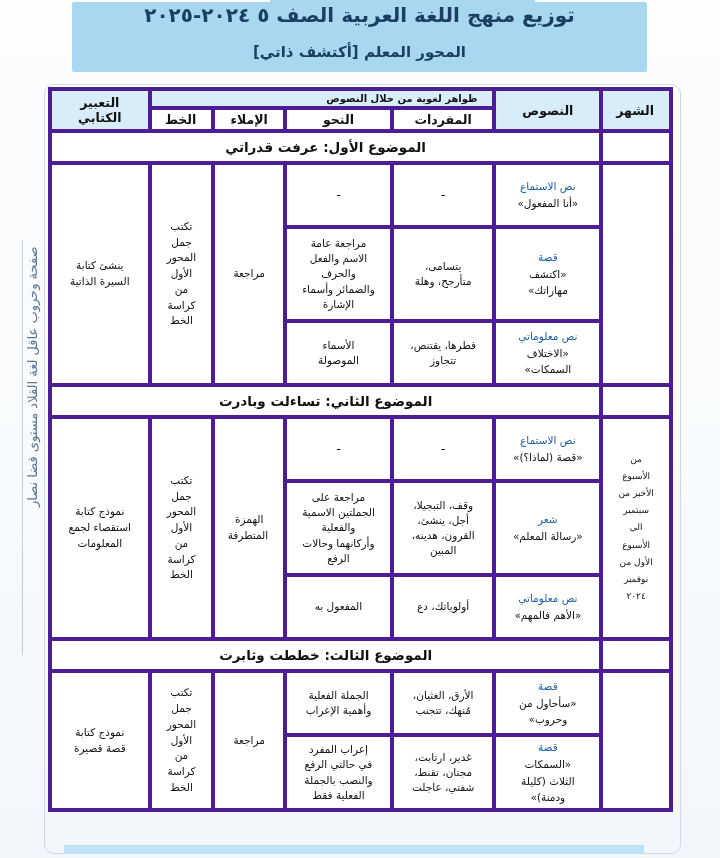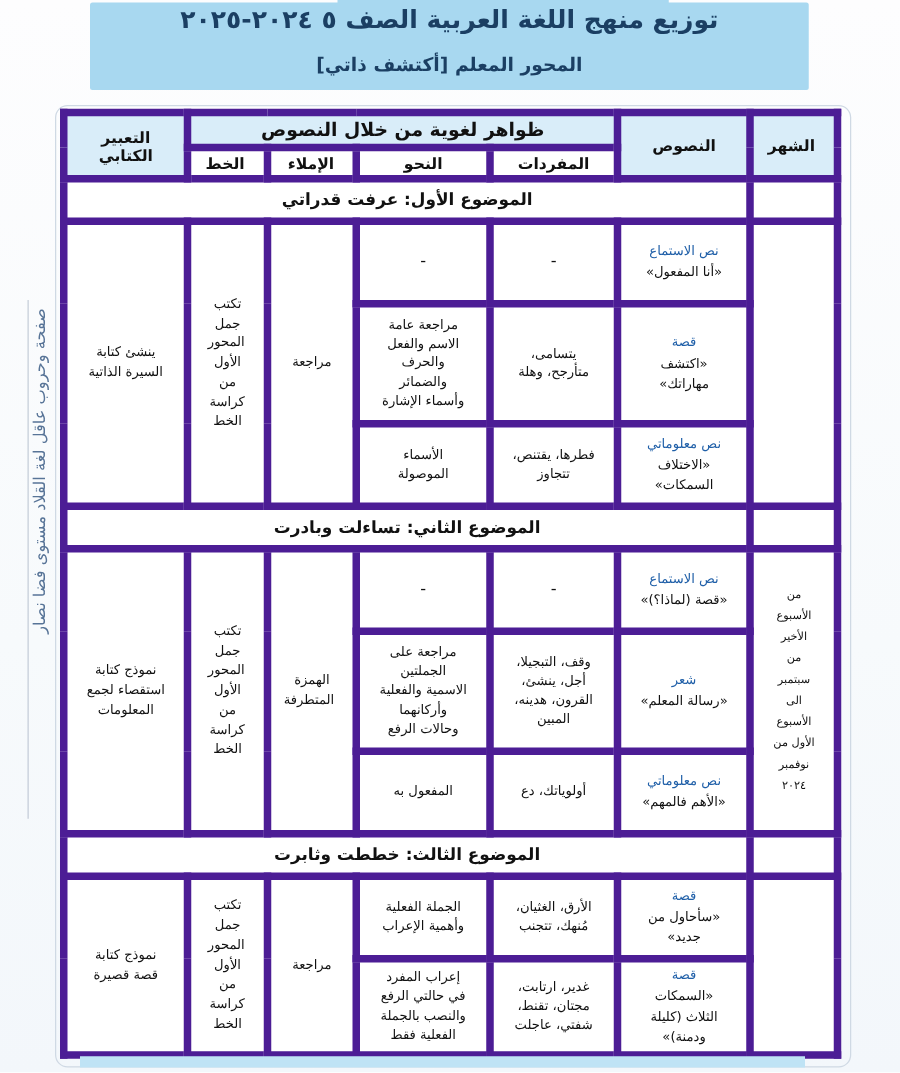--- a/index.html
+++ b/index.html
@@ -44,21 +44,21 @@
   .tbl-wrap{
     position:absolute;left:48px;top:87px;width:625px;height:760px;
   }
   table.grid{
     border-collapse:collapse;
     width:625px;
     table-layout:fixed;
     background:#fff;
   }
   table.grid td,table.grid th{
-    border:6px solid #4c1d95;
+    border:4px solid #4c1d95;
     vertical-align:middle;
     text-align:center;
     padding:2px 15px;
     color:#111;
     background:#ffffff;
   }
   
   col.c-shahr{width:68px;}
   col.c-nusus{width:104px;}
   col.c-mufradat{width:100px;}
@@ -69,21 +69,22 @@
 
   thead td,thead th{
     background:#d9edf9;
     color:#17456e;
     font-weight:bold;
     font-size:12.5px;
     padding:5px 2px;
   }
   thead td.hdr-group{
     background:#d9edf9;
-    font-size:15px;
+    font-size:10px;
+    text-align:right;
   }
   thead td.hdr-tall{
     background:#d9edf9;
   }
 
   
   td.section-band{
     background:#6fc2e8;
     color:#12395c;
     font-weight:bold;
@@ -255,21 +256,21 @@
             <td class="cell">المفعول به</td>
           </tr>
           <tr>
             <td class="month-empty"></td>
             <td class="section-band" colspan="6">الموضوع الثالث: خططت وثابرت</td>
           </tr>
           <tr>
             <td rowspan="2" class="month-cell"></td>
             <td class="cell nusus-cell">
               <span class="nusus-kind">قصة</span>
-              <span class="nusus-title">«سأحاول من جديد»</span>
+              <span class="nusus-title">«سأحاول من وحروب»</span>
             </td>
             <td class="cell">الأرق، الغثيان، مُنهك، تتجنب</td>
             <td class="cell">الجملة الفعلية وأهمية الإعراب</td>
             <td rowspan="2" class="vmerge">مراجعة</td>
             <td rowspan="2" class="vmerge">تكتب جمل المحور الأول من كراسة الخط</td>
             <td rowspan="2" class="vmerge">نموذج كتابة قصة قصيرة</td>
           </tr>
           <tr>
             <td class="cell nusus-cell">
               <span class="nusus-kind">قصة</span>

